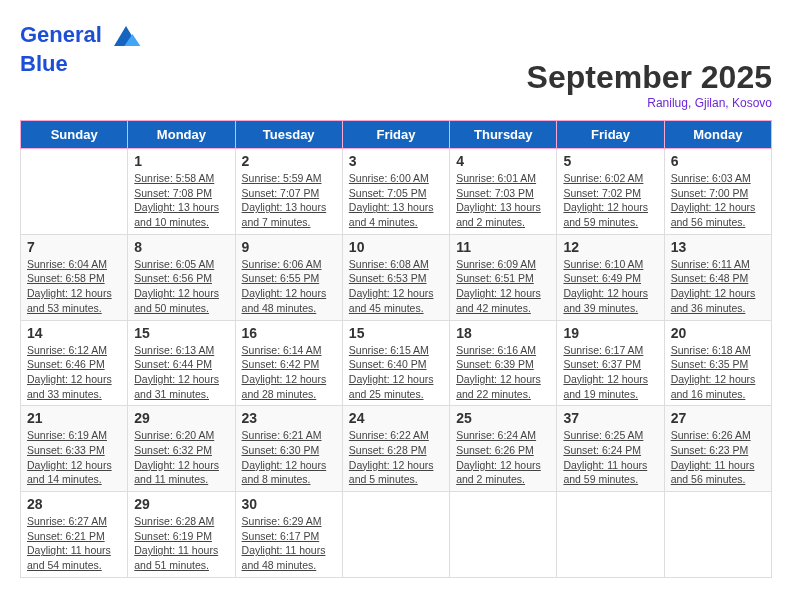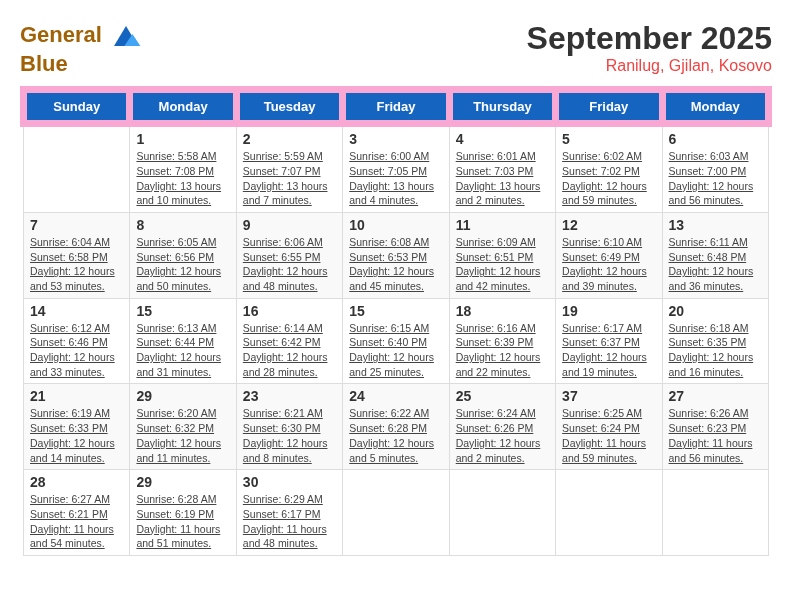--- a/index.html
+++ b/index.html
@@ -20,51 +20,52 @@
       display: flex;
       align-items: center;
       gap: 0;
     }
     .logo-text {
       font-size: 22px;
       font-weight: bold;
       color: #333;
       line-height: 1.1;
     }
-    .logo-text span.blue { color: #a16207; }
+    .logo-text span.blue { color: #1d4ed8; }
     .logo-icon {
       width: 32px;
       height: 32px;
       margin-left: 4px;
     }
     .title-block {
       text-align: right;
+      margin-top: 39px;
     }
     .title-block h1 {
       font-size: 32px;
       font-weight: bold;
       color: #333;
     }
     .title-block h2 {
-      font-size: 16px;
-      color: #ef4444;
+      font-size: 12px;
+      color: #6d28d9;
       font-weight: normal;
     }
     table {
       width: 100%;
       border-collapse: collapse;
       font-size: 11px;
     }
     thead tr th {
       background-color: #1565C0;
       color: #fff;
       padding: 6px 6px;
       font-size: 13px;
       font-weight: bold;
-      border: 7px solid #f9a8d4;
+      border: 1px solid #f9a8d4;
     }
     tbody tr td {
       border: 1px solid #ddd;
       padding: 4px 6px;
       vertical-align: top;
       width: 14.28%;
       min-height: 80px;
     }
     .day-number {
       font-size: 14px;

